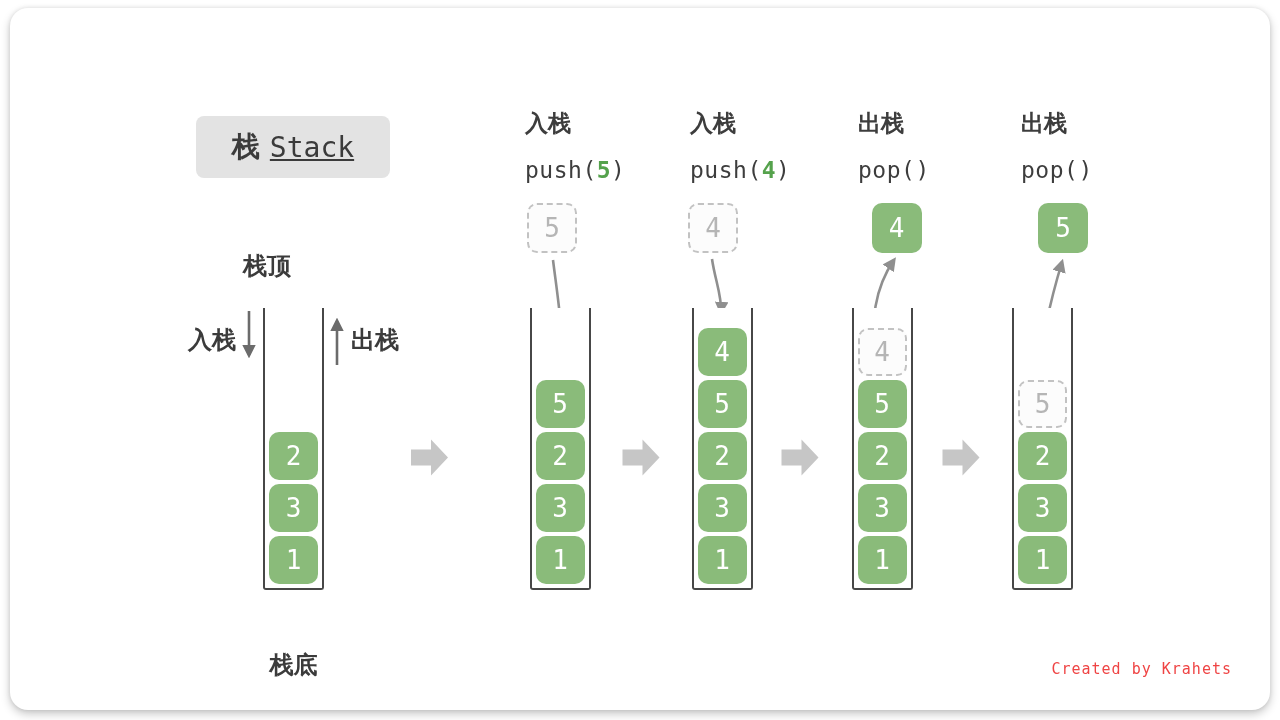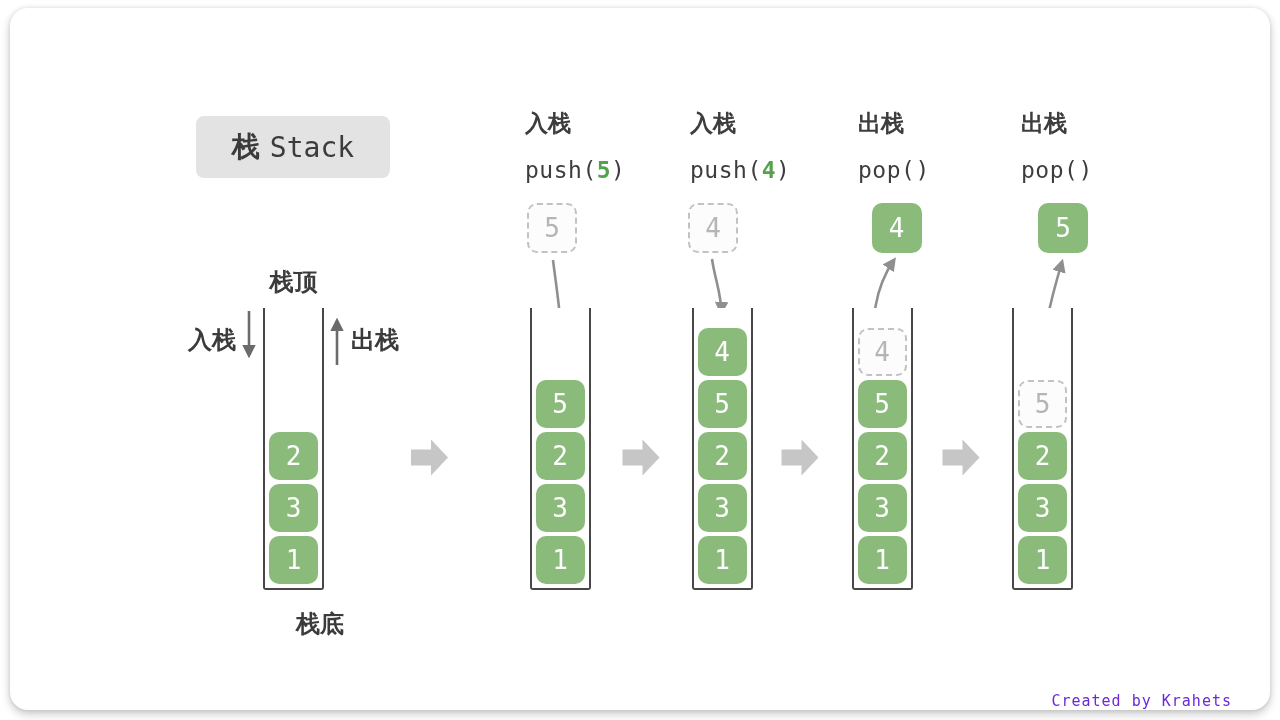--- a/index.html
+++ b/index.html
@@ -20,21 +20,21 @@
   }
   
   .title-box{
     position:absolute; left:186px; top:108px;
     width:194px; height:62px;
     background:#e3e3e3; border-radius:8px;
     display:flex; align-items:center; justify-content:center;
     color:#3b3b3b;
   }
   .title-zh{font:700 28px "DejaVu Sans", sans-serif; margin-right:10px;}
-  .title-en{font:500 28px "DejaVu Sans Mono", monospace;}
+  .title-en{font:500 28px "DejaVu Sans Mono", monospace;text-decoration:underline;}
 
   
   .cjk-label{
     position:absolute;
     font:700 24px "DejaVu Sans", sans-serif;
     color:#3b3b3b;
     white-space:nowrap;
   }
 
   
@@ -70,38 +70,38 @@
   .cell.ghost{
     background:#fcfcfc;
     border:2.5px dashed #c2c2c2;
     color:#b5b5b5;
   }
 
   .overlay{position:absolute; left:0; top:0; pointer-events:none;}
 
   .watermark{
     position:absolute;
-    right:38px; top:684px;
+    right:38px; top:652px;
     font:400 15px "DejaVu Sans Mono", monospace;
-    color:#6d28d9;
+    color:#ef4444;
     letter-spacing:1px;
   }
 </style>
 </head>
 <body>
 
 <div class="card">
 
   <div class="title-box">
     <span class="title-zh">栈</span>
     <span class="title-en">Stack</span>
   </div>
 
-  <div class="cjk-label" style="left:233px; top:258px; width:101px; text-align:center;">栈顶</div>
-  <div class="cjk-label" style="left:233px; top:600px; width:101px; text-align:right;">栈底</div>
+  <div class="cjk-label" style="left:233px; top:242px; width:101px; ">栈顶</div>
+  <div class="cjk-label" style="left:233px; top:641px; width:101px; text-align:center;">栈底</div>
   <div class="cjk-label" style="left:130px; top:316px; width:96px; text-align:right;">入栈</div>
   <div class="cjk-label" style="left:341px; top:316px;">出栈</div>
 
   <svg class="overlay" width="1280" height="720" viewBox="0 0 1280 720">
     <defs>
       <marker id="ah-gray" viewBox="0 0 10 10" refX="7.5" refY="5" markerWidth="5.2" markerHeight="5.2" orient="auto-start-reverse">
         <path d="M0 0 L10 5 L0 10 z" fill="#8f8f8f"></path>
       </marker>
       <marker id="ah-dark" viewBox="0 0 10 10" refX="7.5" refY="5" markerWidth="5.2" markerHeight="5.2" orient="auto-start-reverse">
         <path d="M0 0 L10 5 L0 10 z" fill="#6b6b6b"></path>

